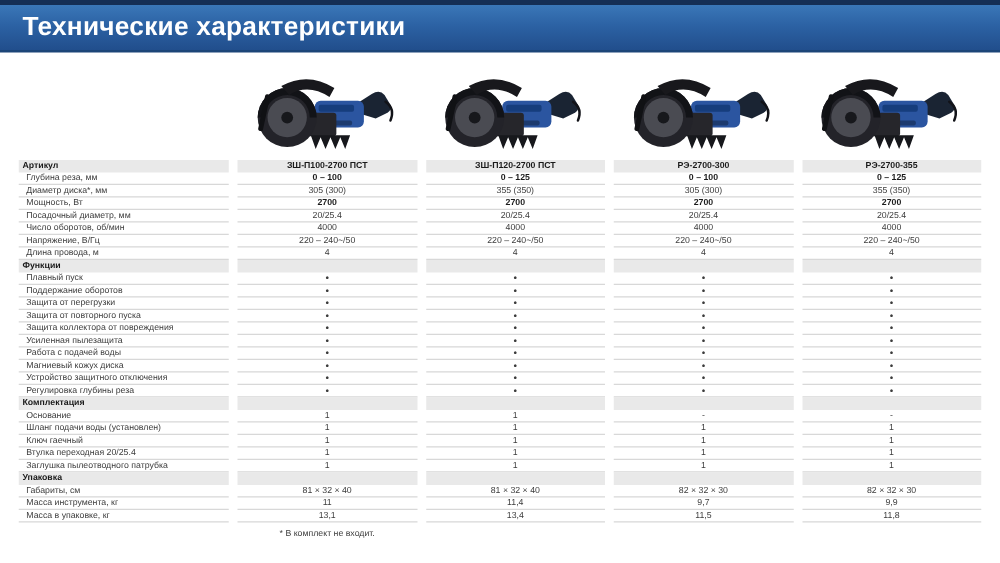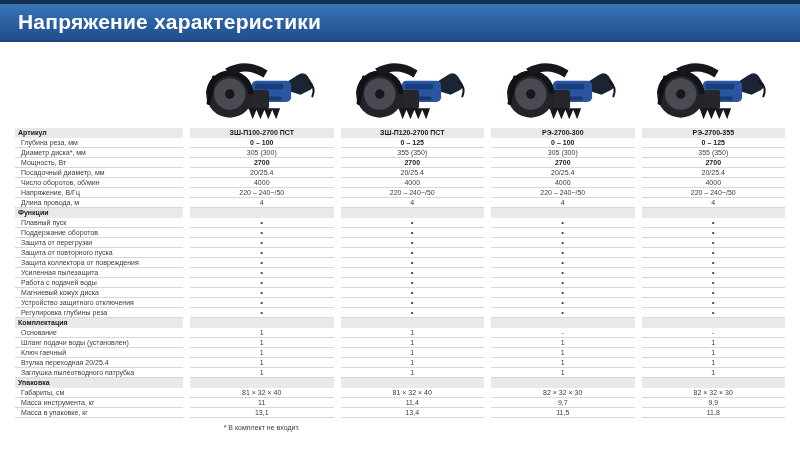--- a/index.html
+++ b/index.html
@@ -46,21 +46,21 @@
   .row .val.dot { font-size: 8px; }
 
   .footnote-row { margin-top: 6px; }
   .footnote { font-size: 7px; color: #3c3c3c; text-align: center; }
 </style>
 </head>
 <body>
 
 <div class="page">
   <header class="banner">
-    <h1>Напряжение характеристики</h1>
+    <h1>Технические характеристики</h1>
   </header>
   <main>
     <div class="grid images-row">
       <div></div>
       <div class="img-cell">
   <svg viewBox="0 0 150 95" width="118" height="75">
     <path d="M95 44 L120 28 Q128 23 133 29 L139 39 Q141 44 136 47 L124 53 Z" fill="#1a2433"></path>
     <path d="M134 36 q10 7 5 19" stroke="#121318" fill="none" stroke-width="2.5" stroke-linecap="round"></path>
     <rect x="62" y="35" width="50" height="27" rx="6" fill="#2b55a0"></rect>
     <rect x="66" y="39" width="36" height="7" rx="2" fill="#163d7c"></rect>

